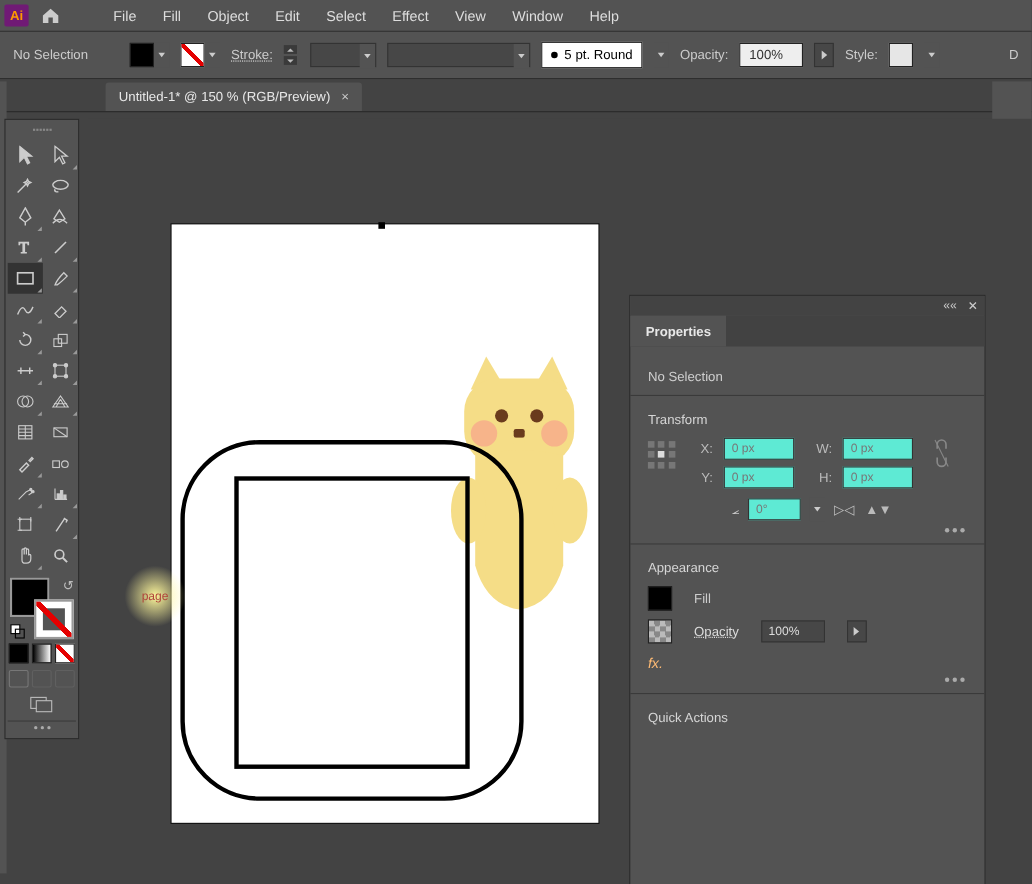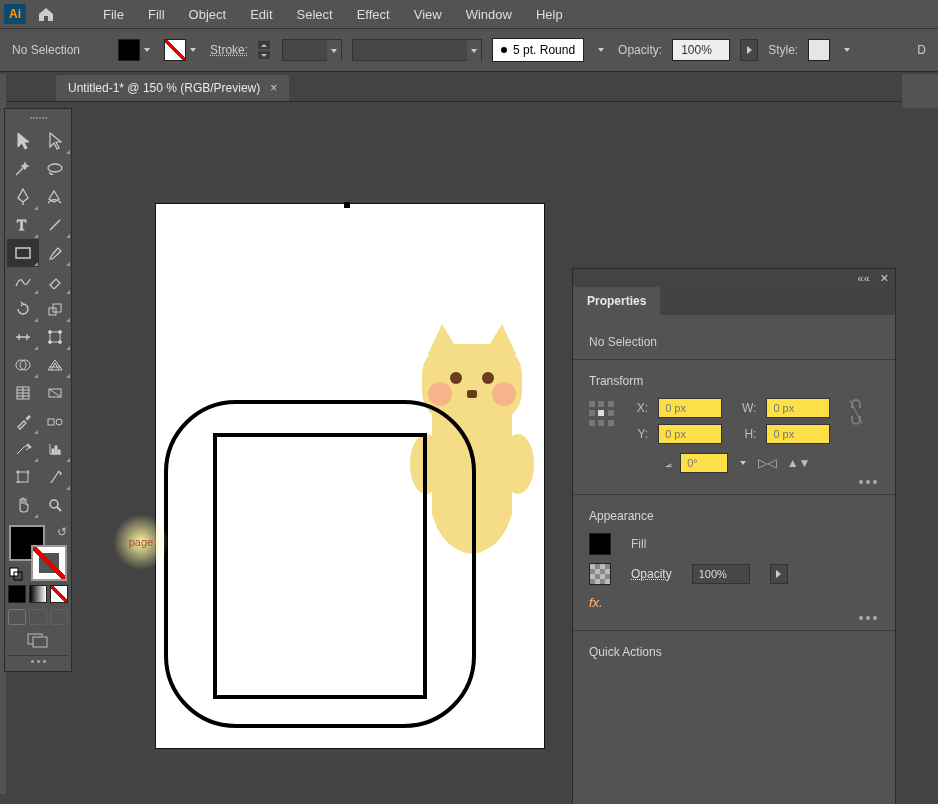--- a/index.html
+++ b/index.html
@@ -7,21 +7,21 @@
     width: 938px; height: 804px; overflow: hidden;
     background: #434343; font-family: "Segoe UI", Arial, sans-serif;
     font-size: 12px; color: #d0d0d0; position: relative;
   }
   
   .menubar {
     height: 28px; background: #535353; display: flex; align-items: center;
     padding-left: 4px; gap: 2px;
   }
   .ai-logo {
-    width: 22px; height: 20px; background: #0c4a6e; color: #ff9a00;
+    width: 22px; height: 20px; background: #701a75; color: #ff9a00;
     font-weight: bold; font-size: 12px; display: flex; align-items: center;
     justify-content: center; border-radius: 2px; margin-right: 6px;
   }
   .home-icon { width: 24px; height: 24px; display:flex; align-items:center; justify-content:center; color:#ccc; }
   .menu-item { padding: 4px 11px; color: #ddd; cursor: default; font-size: 13px; }
   
   .controlbar {
     height: 44px; background: #535353; border-top: 1px solid #333;
     display: flex; align-items: center; padding: 0 12px; gap: 10px;
     border-bottom: 1px solid #2b2b2b;
@@ -51,21 +51,21 @@
   .graybox { height:22px; background:#474747; border:1px solid #333; }
   .profile-round {
     height:24px; background:#fff; color:#000; display:flex; align-items:center;
     padding:0 8px; gap:6px; font-size:12px; border:1px solid #222;
   }
   .profile-round .dot{width:6px;height:6px;border-radius:50%;background:#000;}
   .opacity-box{height:22px;background:#eee;color:#333;padding:0 8px;display:flex;align-items:center;border:1px solid #222; width:58px;}
   .style-swatch{width:22px;height:22px;background:#e6e6e6;border:1px solid #222;}
   
   .tabstrip {
-    height: 30px; background: #434343; display:flex; align-items:flex-end; padding-left:56px;
+    height: 30px; background: #434343; display:flex; align-items:flex-end; padding-left:96px;
     border-bottom:1px solid #2b2b2b;
   }
   .doc-tab {
     background:#535353; color:#e8e8e8; padding:6px 12px; display:flex; align-items:center;
     gap:10px; font-size:12px; border-top-left-radius:3px;border-top-right-radius:3px;
   }
   .doc-tab .x { color:#ccc; }
   
   .leftstub { position:absolute; left:0; top:74px; width:6px; height:720px; background:#535353; }
   
@@ -119,21 +119,21 @@
   .panel-tab{padding:7px 14px;background:#535353;color:#e8e8e8;font-weight:600;font-size:12px;}
   .panel-body{padding:12px 16px;color:#ccc;}
   .sect-title{color:#d6d6d6;font-size:12px;margin:14px 0 10px;}
   .sel-status{color:#cfcfcf;margin:8px 0 6px;font-size:12px;}
   .divider{height:1px;background:#3a3a3a;margin:10px -16px;}
   .transform-grid{display:flex;gap:12px;align-items:flex-start;}
   .ref-point{width:26px;height:26px;display:grid;grid-template-columns:repeat(3,1fr);grid-template-rows:repeat(3,1fr);gap:2px;margin-top:3px;}
   .ref-point span{background:#777;width:6px;height:6px;}
   .tf-cols{display:grid;grid-template-columns:auto 64px auto 64px;gap:6px 10px;align-items:center;}
   .tf-label{color:#bbb;text-align:right;}
-  .tf-val{height:20px;background:#fde047;border:1px solid #333;padding:0 6px;display:flex;align-items:center;color:#777;font-size:11px;}
+  .tf-val{height:20px;background:#5eead4;border:1px solid #333;padding:0 6px;display:flex;align-items:center;color:#777;font-size:11px;}
   .tf-icons{display:flex;flex-direction:column;gap:10px;align-items:center;color:#888;margin-left:6px;}
   .rot-row{display:flex;align-items:center;gap:8px;margin-top:8px;margin-left:38px;}
   .flip-icons{display:flex;gap:10px;margin-left:auto;margin-right:20px;color:#bbb;}
   .dots3{display:flex;gap:3px;justify-content:flex-end;margin:6px 2px;}
   .dots3 span{width:4px;height:4px;background:#aaa;border-radius:50%;}
   .appear-row{display:flex;align-items:center;gap:20px;margin:8px 0;}
   .appear-row .sq{width:22px;height:22px;border:1px solid #222;}
   .appear-row .sq.black{background:#000;}
   .appear-row .sq.nostroke{background:#fff;position:relative;}
   .appear-row .sq.nostroke::after{content:"";position:absolute;inset:0;background:linear-gradient(to top right,transparent 42%,#e40000 42%,#e40000 58%,transparent 58%);}

